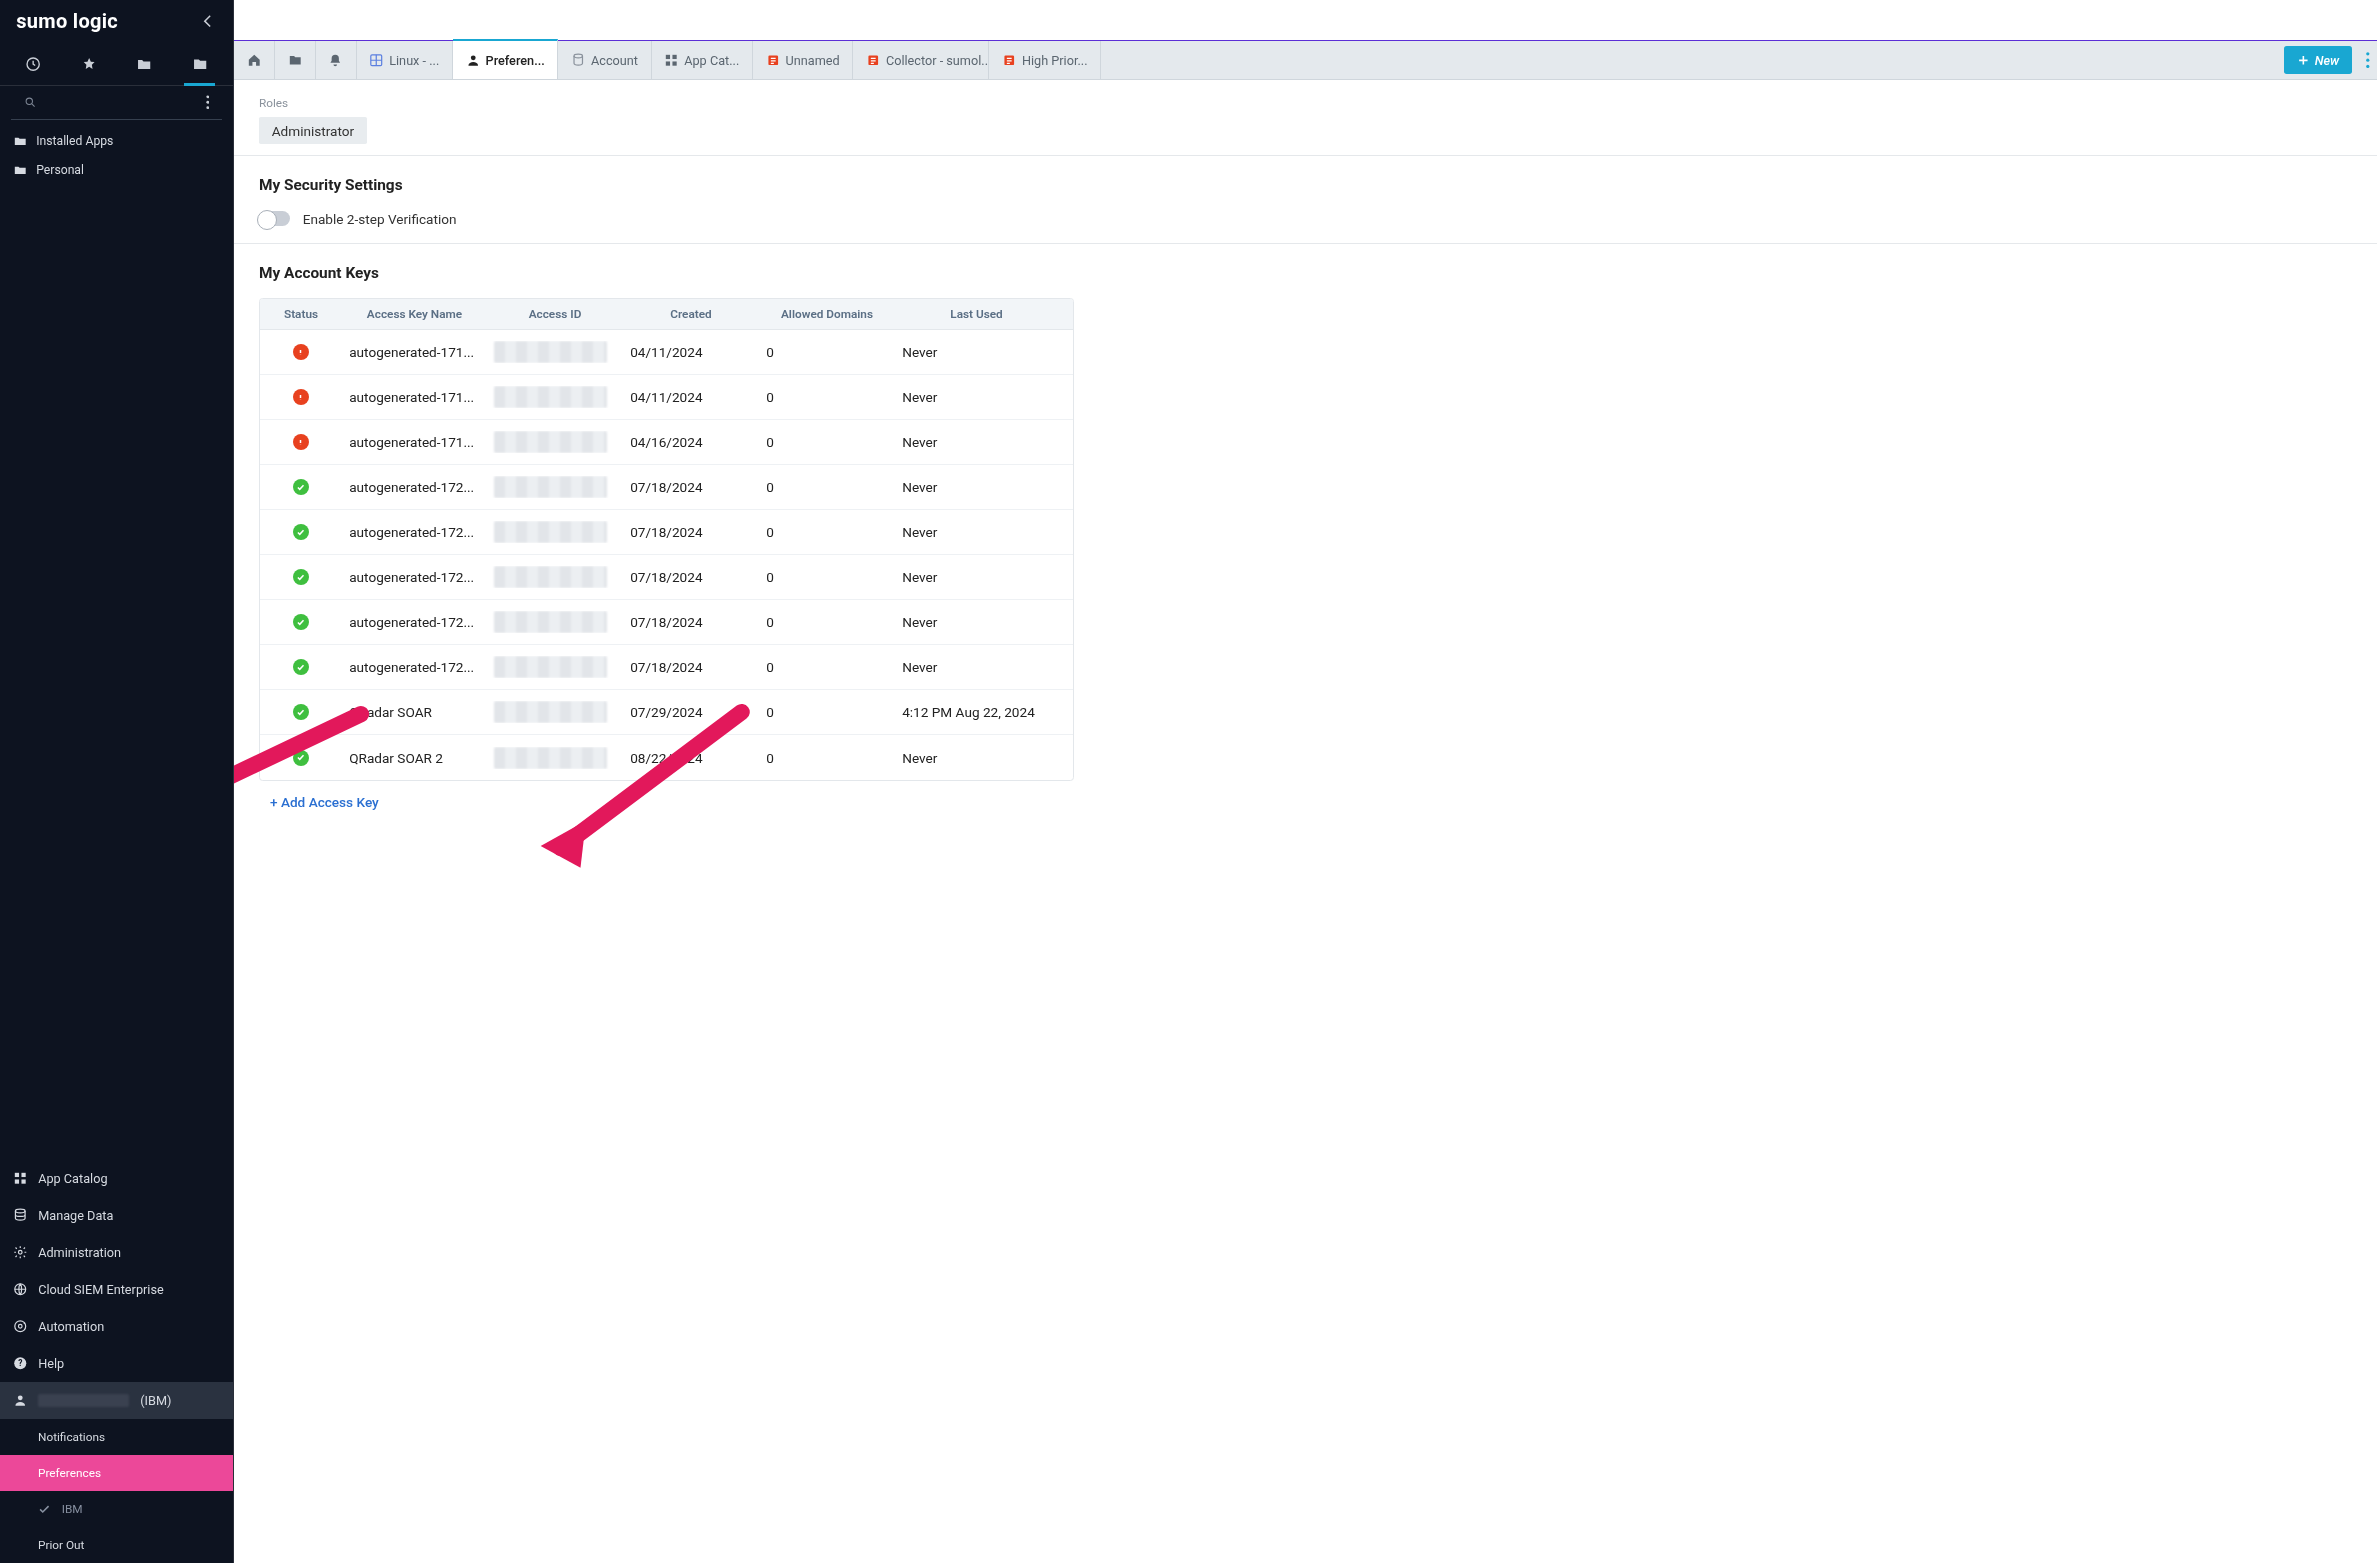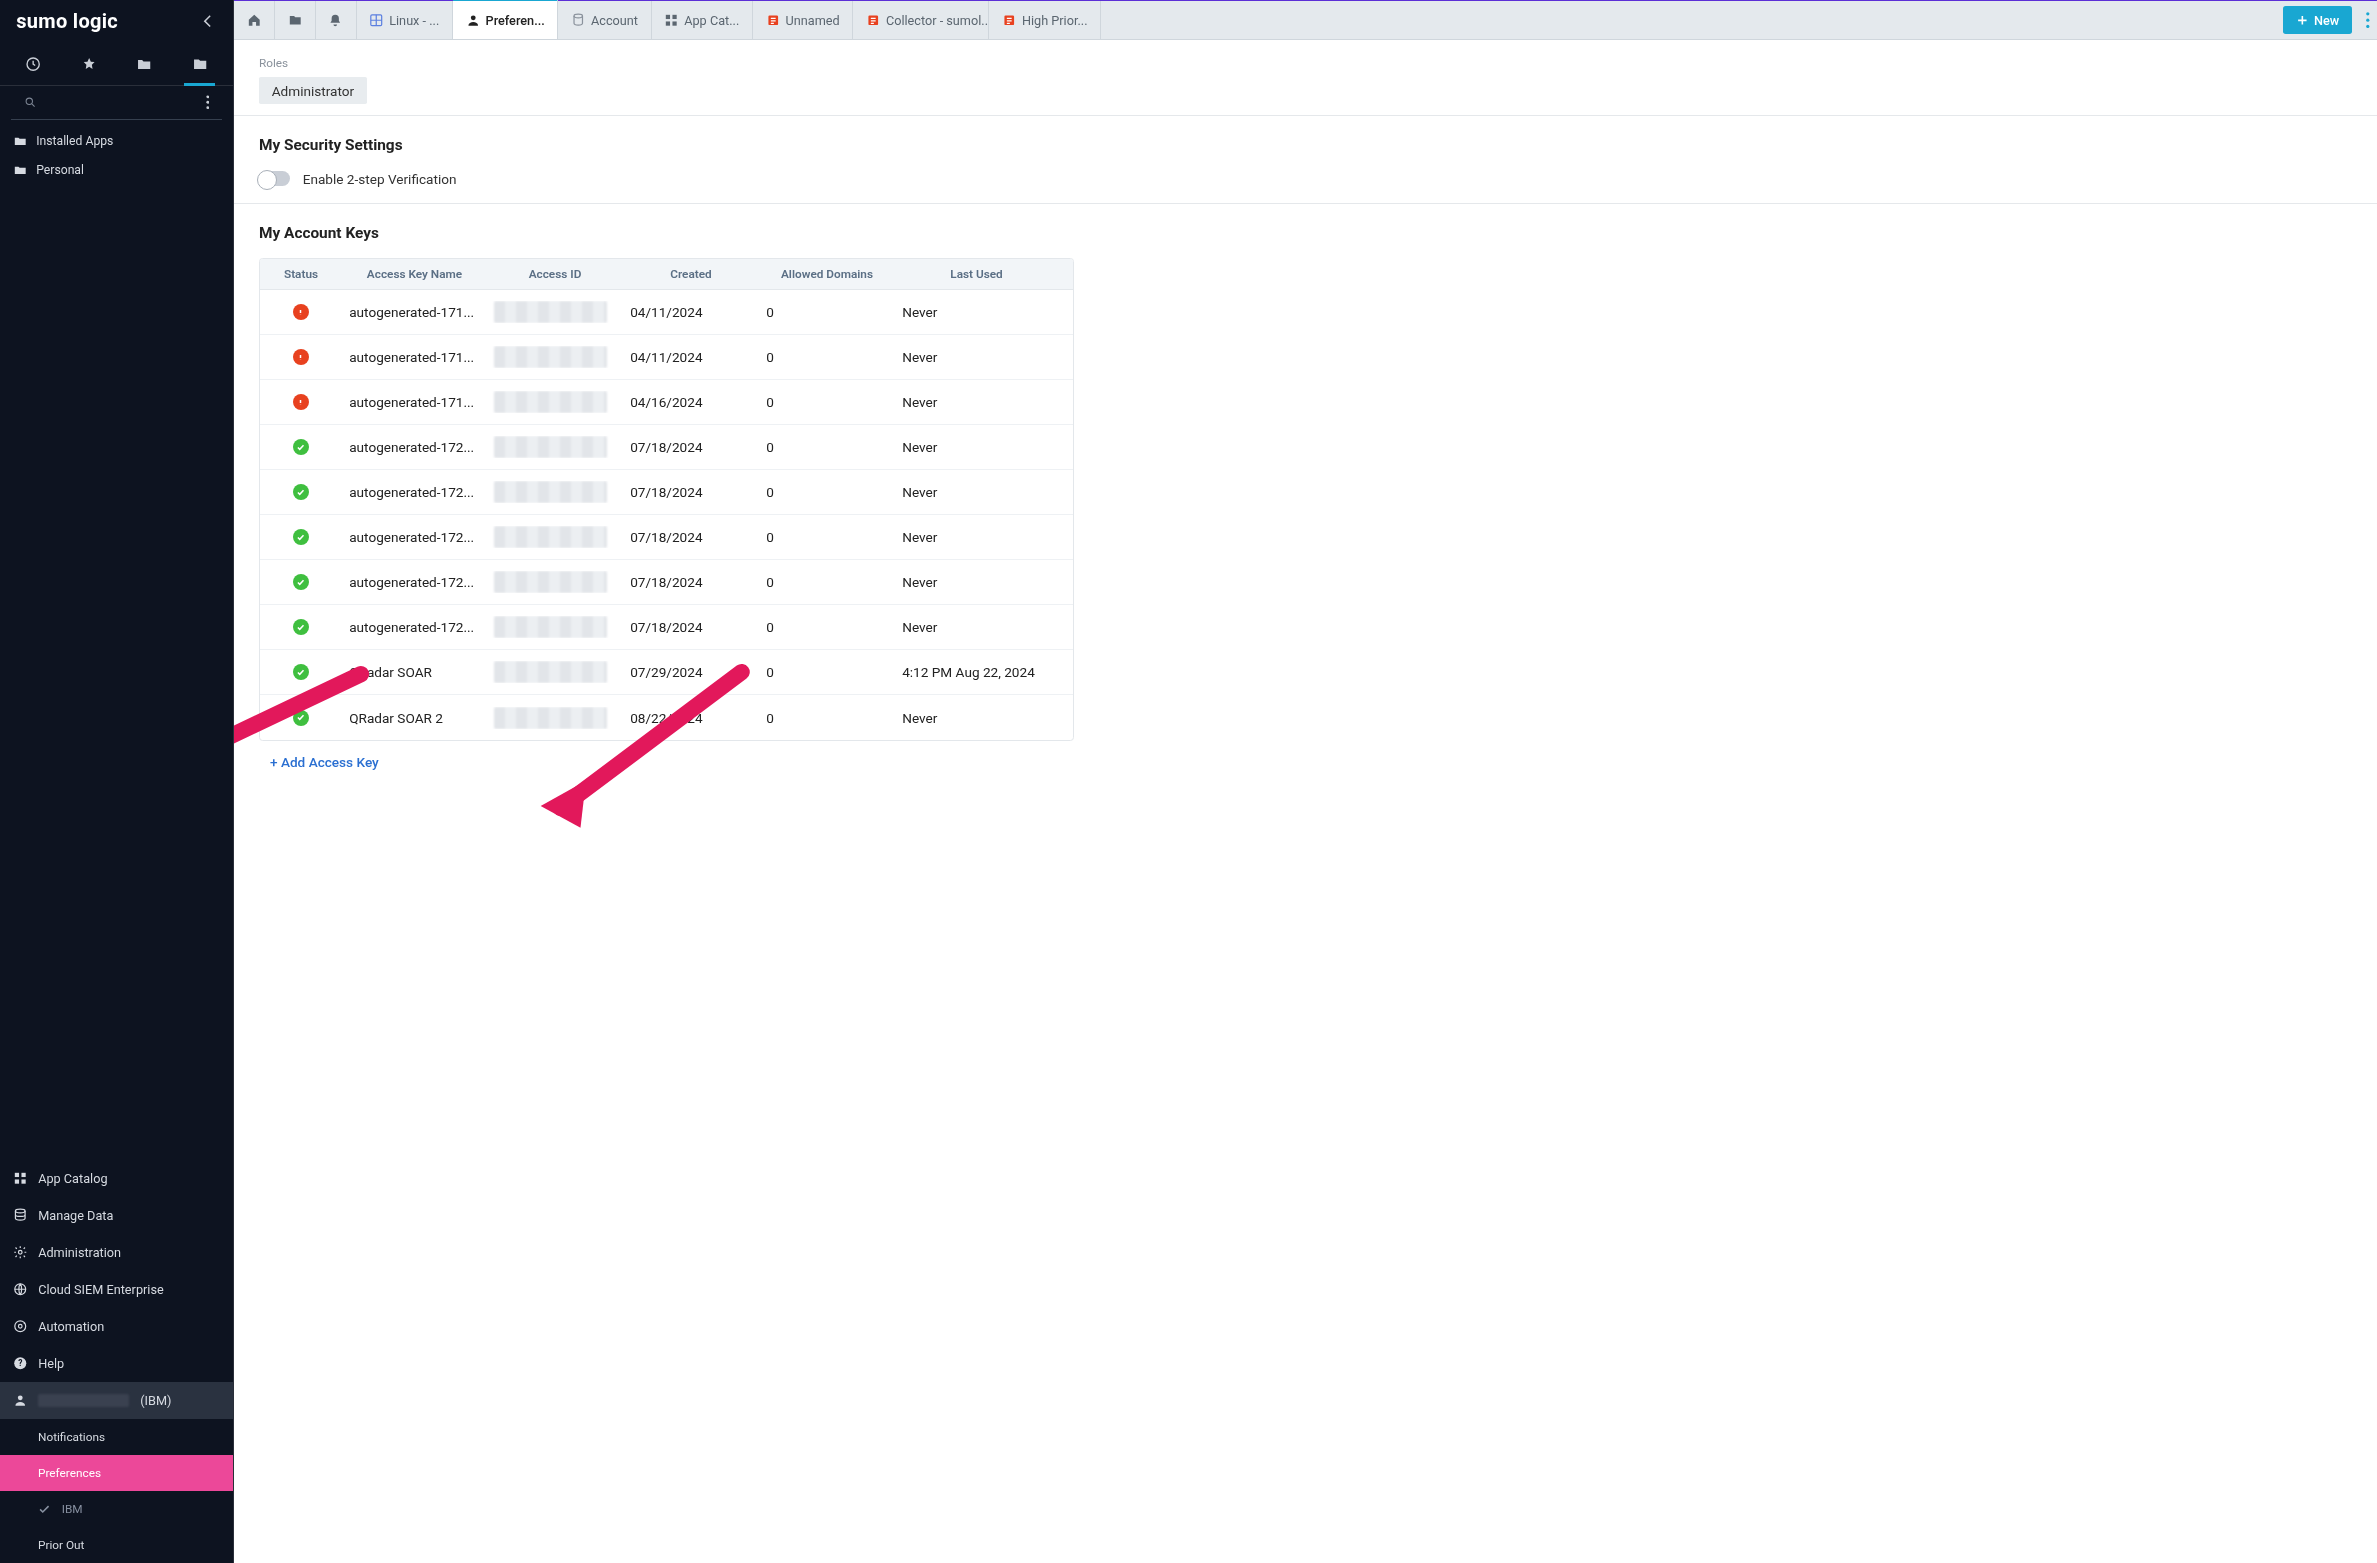--- a/index.html
+++ b/index.html
@@ -120,20 +120,21 @@
     filter: blur(0.9px);
   }
 
   
   .main {
     flex: 1;
     display: flex;
     flex-direction: column;
     min-width: 0;
     background: #fff;
+    margin-top: 40px;
   }
   
   .tabs {
     display: flex;
     align-items: stretch;
     height: 40px;
     background: #e4e9ed;
     border-bottom: 0.9px solid #cfd6dc;
     border-top: 1.8px solid #5b2fd6;
     font-size: 12.7px;
@@ -166,20 +167,21 @@
     margin: 5.4px 7.2px;
     background: #19a7d2;
     color: #fff;
     border-radius: 2.7px;
     display: flex;
     align-items: center;
     gap: 5.4px;
     padding: 0 12.7px;
     font-weight: 500;
     cursor: pointer;
+    font-style: italic;
   }
   .tabs .more-btn {
     color: #19a7d2;
     padding: 0 7.2px;
     display:flex;
     align-items:center;
     cursor:pointer;
   }
 
   

